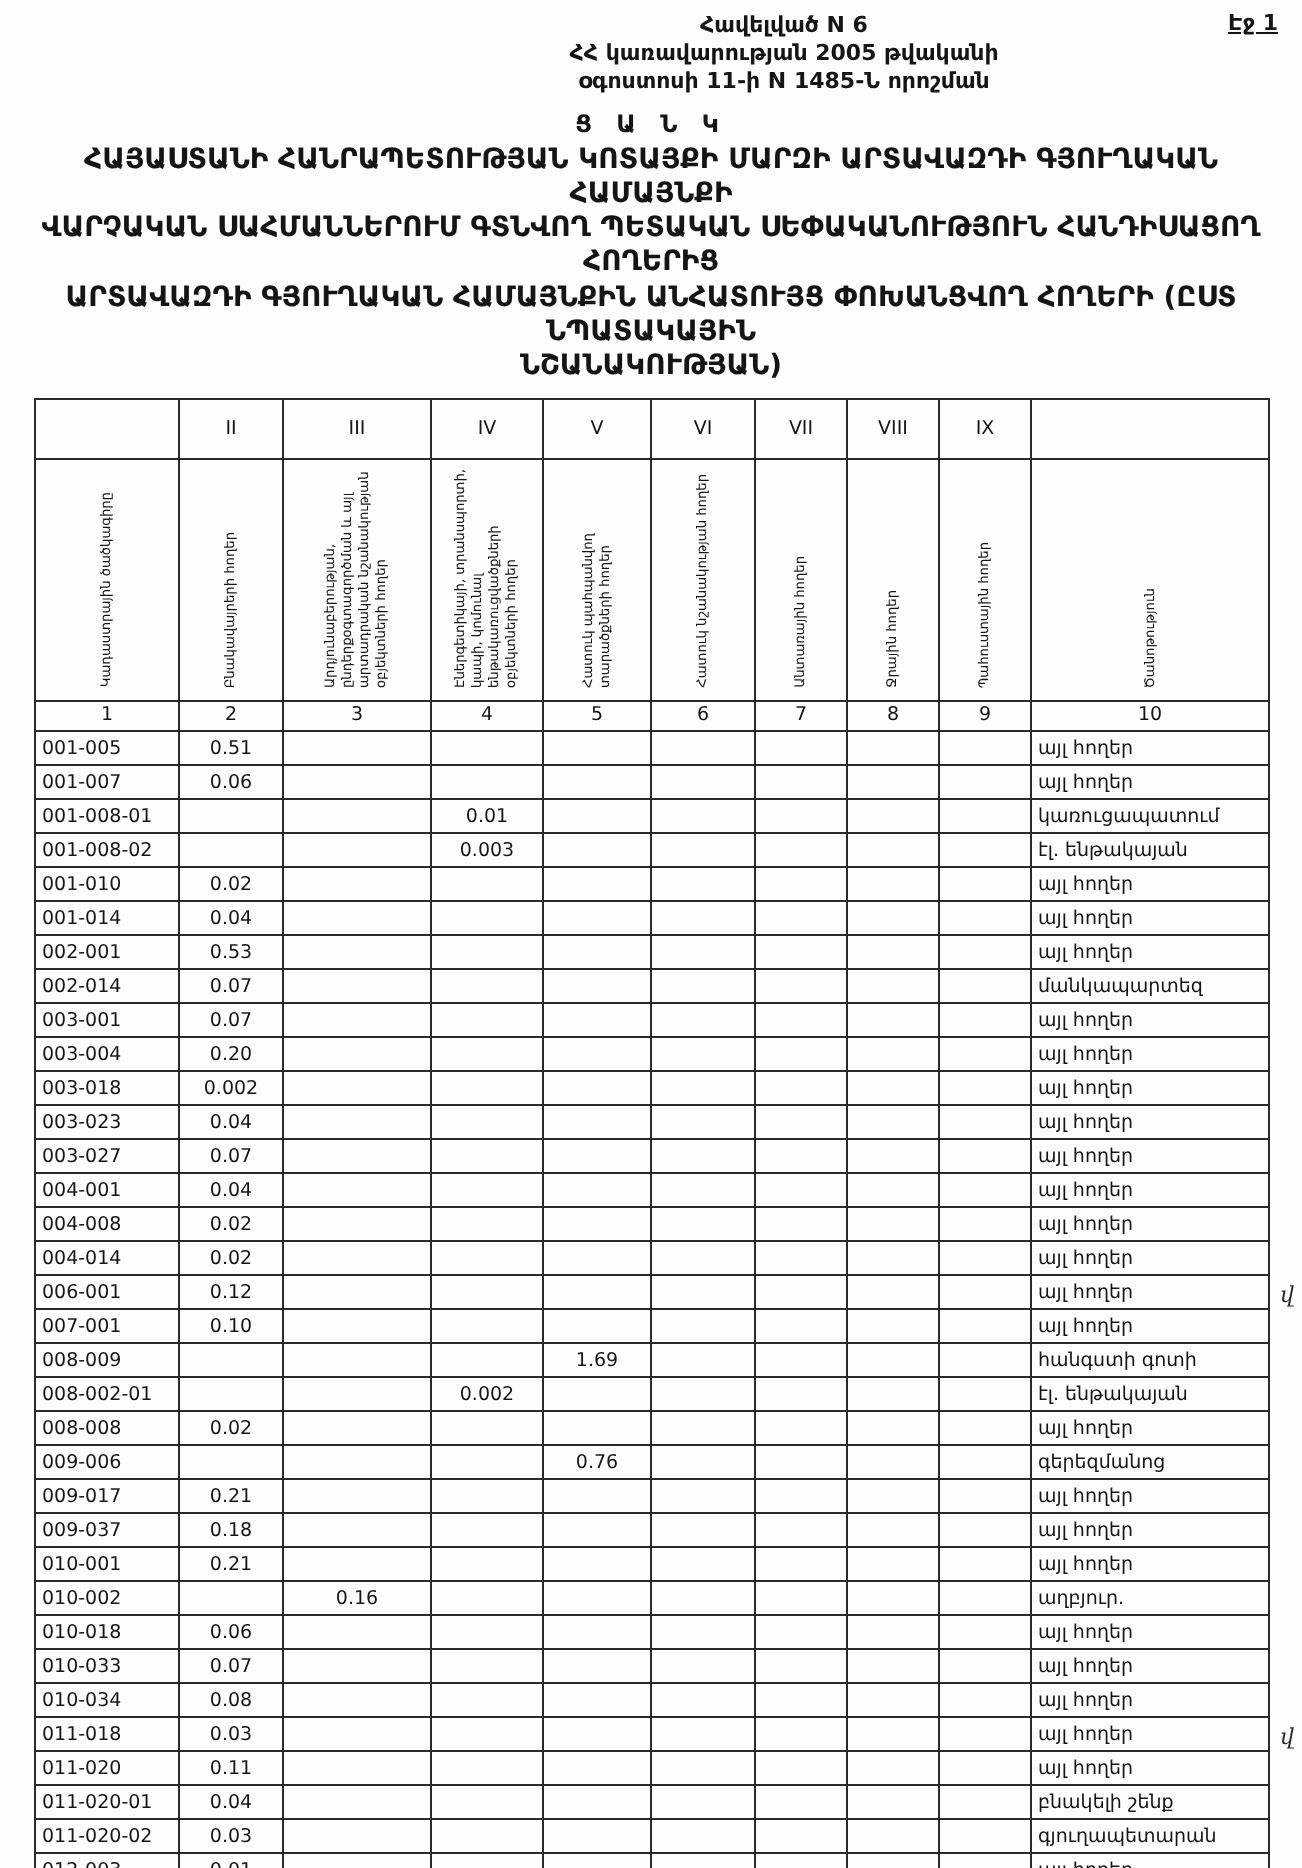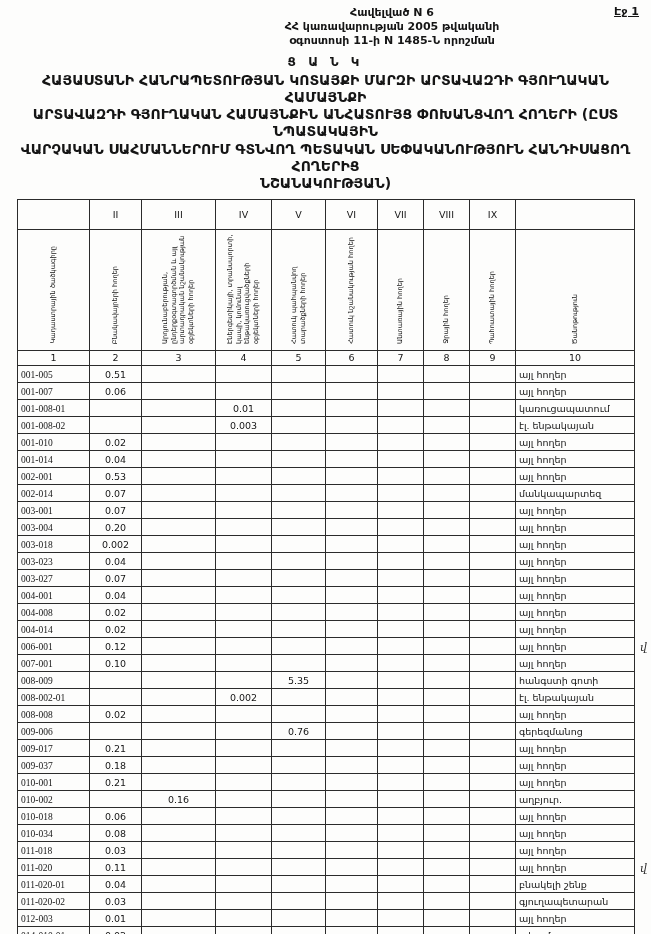--- a/index.html
+++ b/index.html
@@ -26,21 +26,21 @@
   tr.roman-row td { height:30px; text-align:center; font-size:9.5px; padding:0; }
 
   tr.label-row td { height:118px; vertical-align:bottom; text-align:center; padding:2px 1px; }
   .vert { display:inline-block; writing-mode:vertical-rl; transform:rotate(180deg);
           font-size:6.6px; line-height:1.3; max-height:112px; text-align:left; }
 
   tr.number-row td { height:15px; text-align:center; font-size:9.5px; padding:0; }
 
   tr.data-row { height:17px; }
   tr.data-row td { font-size:9.5px; vertical-align:bottom; padding:0 0 1px 0; line-height:1.15; }
-  tr.data-row td.code { text-align:left; padding-left:3px;font-family:Liberation Serif, serif; }
+  tr.data-row td.code { text-align:left; padding-left:3px; }
   tr.data-row td.val  { text-align:center; }
   tr.data-row td.note { text-align:left; padding-left:3px; white-space:nowrap; }
 
   .margin-mark { position:absolute; right:4px; font-size:11px; font-style:italic;
                  font-family:"DejaVu Serif", serif; color:#2a2a2a; }
   .mk-0 { top:641px; }
   .mk-1 { top:862px; }
 </style>
 </head>
 <body>
@@ -51,22 +51,22 @@
 
   <div class="appendix">
     <div>Հավելված N 6</div>
     <div>ՀՀ կառավարության 2005 թվականի</div>
     <div>օգոստոսի 11-ի N 1485-Ն որոշման</div>
   </div>
 
   <div class="doc-title">
     <div class="heading">Ց Ա Ն Կ</div>
     <div class="tline">ՀԱՅԱՍՏԱՆԻ ՀԱՆՐԱՊԵՏՈՒԹՅԱՆ ԿՈՏԱՅՔԻ ՄԱՐԶԻ ԱՐՏԱՎԱԶԴԻ ԳՅՈՒՂԱԿԱՆ ՀԱՄԱՅՆՔԻ</div>
+    <div class="tline">ՎԱՐՉԱԿԱՆ ՍԱՀՄԱՆՆԵՐՈՒՄ ԳՏՆՎՈՂ ՊԵՏԱԿԱՆ ՍԵՓԱԿԱՆՈՒԹՅՈՒՆ ՀԱՆԴԻՍԱՑՈՂ ՀՈՂԵՐԻՑ</div>
     <div class="tline">ԱՐՏԱՎԱԶԴԻ ԳՅՈՒՂԱԿԱՆ ՀԱՄԱՅՆՔԻՆ ԱՆՀԱՏՈՒՅՑ ՓՈԽԱՆՑՎՈՂ ՀՈՂԵՐԻ (ԸՍՏ ՆՊԱՏԱԿԱՅԻՆ</div>
-    <div class="tline">ՎԱՐՉԱԿԱՆ ՍԱՀՄԱՆՆԵՐՈՒՄ ԳՏՆՎՈՂ ՊԵՏԱԿԱՆ ՍԵՓԱԿԱՆՈՒԹՅՈՒՆ ՀԱՆԴԻՍԱՑՈՂ ՀՈՂԵՐԻՑ</div>
     <div class="tline">ՆՇԱՆԱԿՈՒԹՅԱՆ)</div>
   </div>
 
   <table class="land-table">
     <colgroup>
       <col class="c1">
         <col class="c2">
         <col class="c3">
         <col class="c4">
         <col class="c5">
@@ -329,21 +329,21 @@
           <td class="val"></td>
           <td class="val"></td>
           <td class="val"></td>
           <td class="note">այլ հողեր</td>
         </tr>
         <tr class="data-row">
           <td class="code">008-009</td>
           <td class="val"></td>
           <td class="val"></td>
           <td class="val"></td>
-          <td class="val">5.35</td>
+          <td class="val">1.69</td>
           <td class="val"></td>
           <td class="val"></td>
           <td class="val"></td>
           <td class="val"></td>
           <td class="note">հանգստի գոտի</td>
         </tr>
         <tr class="data-row">
           <td class="code">008-002-01</td>
           <td class="val"></td>
           <td class="val"></td>
@@ -423,20 +423,32 @@
           <td class="val"></td>
           <td class="val"></td>
           <td class="val"></td>
           <td class="val"></td>
           <td class="val"></td>
           <td class="note">աղբյուր.</td>
         </tr>
         <tr class="data-row">
           <td class="code">010-018</td>
           <td class="val">0.06</td>
+          <td class="val"></td>
+          <td class="val"></td>
+          <td class="val"></td>
+          <td class="val"></td>
+          <td class="val"></td>
+          <td class="val"></td>
+          <td class="val"></td>
+          <td class="note">այլ հողեր</td>
+        </tr>
+        <tr class="data-row">
+          <td class="code">010-033</td>
+          <td class="val">0.07</td>
           <td class="val"></td>
           <td class="val"></td>
           <td class="val"></td>
           <td class="val"></td>
           <td class="val"></td>
           <td class="val"></td>
           <td class="val"></td>
           <td class="note">այլ հողեր</td>
         </tr>
         <tr class="data-row">

